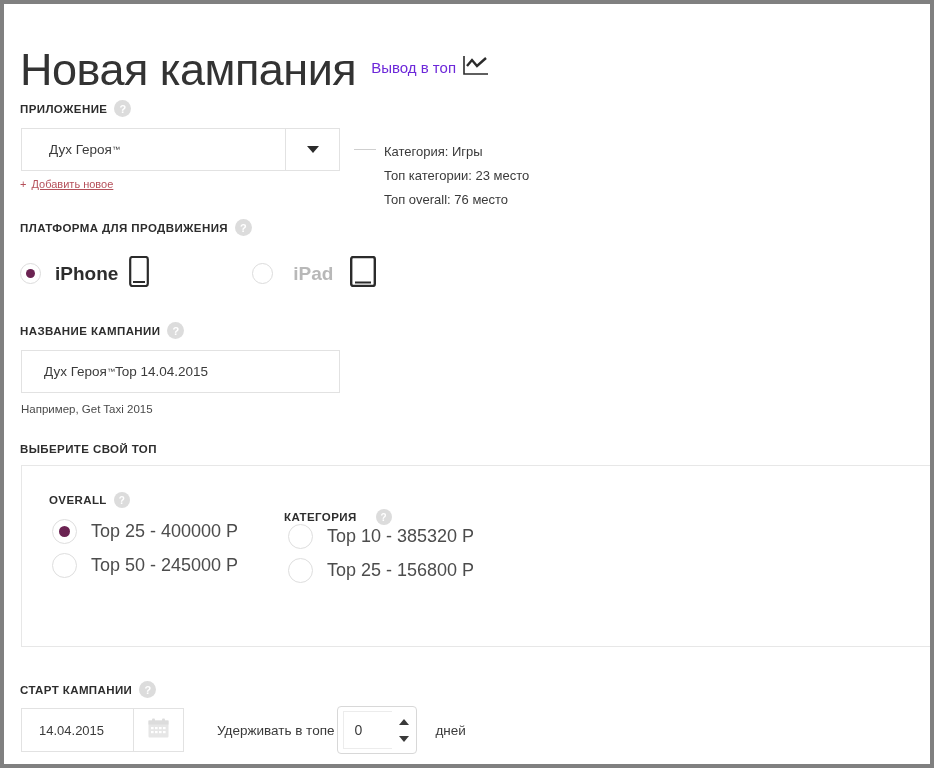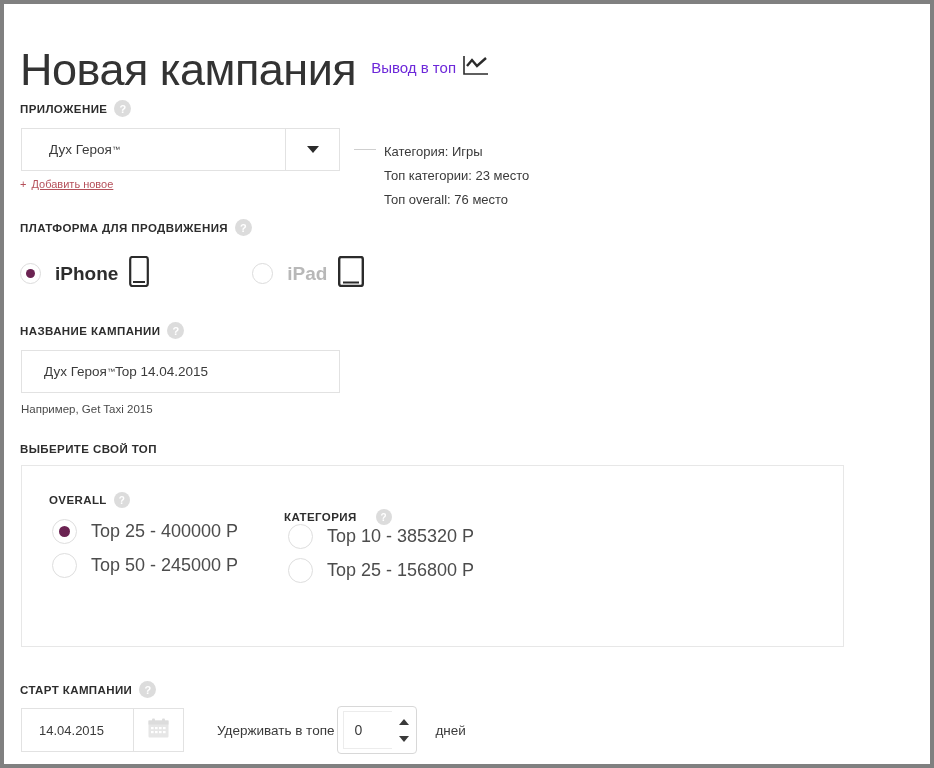--- a/index.html
+++ b/index.html
@@ -159,21 +159,21 @@
     left: 16px;
     top: 252px;
     display: flex;
     align-items: center;
   }
   .plat-opt {
     display: flex;
     align-items: center;
     cursor: pointer;
   }
-  .plat-opt.second { margin-left: 103px; }
+  .plat-opt.second { margin-left: 103px; gap: 6px; }
   .radio {
     width: 21px; height: 21px;
     border-radius: 50%;
     border: 1px solid #dcdcdc;
     box-sizing: border-box;
     display: flex;
     align-items: center;
     justify-content: center;
     flex: none;
     background: #fff;
@@ -222,21 +222,21 @@
     font-size: 11.5px;
     color: #4a4a4a;
     white-space: nowrap;
   }
 
   
   .top-panel {
     position: absolute;
     left: 17px;
     top: 461px;
-    width: 823px;
+    width: 913px;
     height: 182px;
     border: 1px solid #e7e7e7;
     box-sizing: border-box;
     background: #fff;
   }
   .col-label {
     position: absolute;
     display: flex;
     align-items: center;
     font-size: 11.5px;

